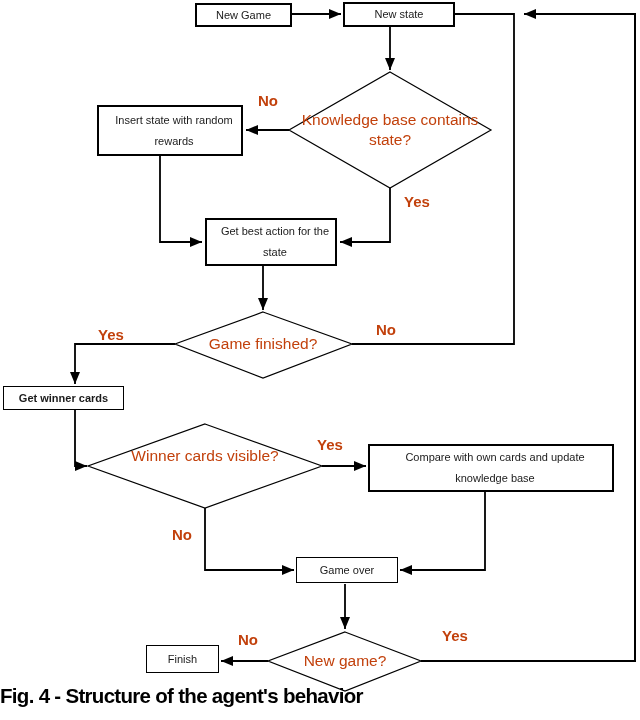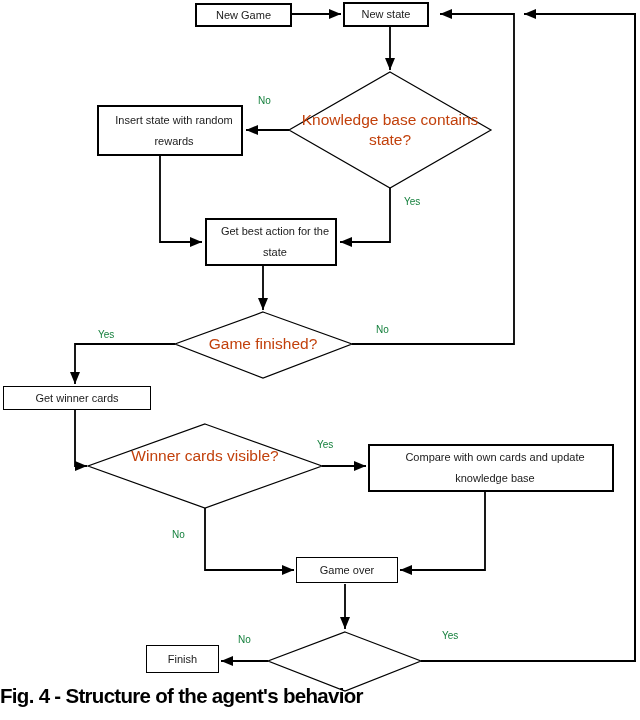--- a/index.html
+++ b/index.html
@@ -31,22 +31,22 @@
   }
   .thin{border-width:1.5px;}
   .dlabel{
     position:absolute;
     font-size:15.5px;line-height:20px;
     display:flex;align-items:center;justify-content:center;
     text-align:center;color:#c2410c;
   }
   .elabel{
     position:absolute;
-    font-size:10px;line-height:18px;
-    color:#15803d;white-space:nowrap;
+    font-size:15px;line-height:18px;
+    color:#c2410c;white-space:nowrap;font-weight:bold;
   }
   #caption{
     position:absolute;left:0px;top:684px;width:540px;
     font-size:20.5px;font-weight:bold;letter-spacing:-0.7px;
     color:#000;white-space:nowrap;
   }
 </style>
 </head>
 <body>
 
@@ -76,40 +76,41 @@
     <path d="M75,410 L75,466 L87,466" fill="none" stroke="#000" stroke-width="1.8" marker-end="url(#arr)"></path>
     <path d="M322,466 L366,466" fill="none" stroke="#000" stroke-width="2" marker-end="url(#arr)"></path>
     <path d="M485,491 L485,570 L400,570" fill="none" stroke="#000" stroke-width="1.8" marker-end="url(#arr)"></path>
     <path d="M205,508 L205,570 L294,570" fill="none" stroke="#000" stroke-width="1.8" marker-end="url(#arr)"></path>
     <path d="M345,584 L345,629" fill="none" stroke="#000" stroke-width="1.8" marker-end="url(#arr)"></path>
     <path d="M268,661 L221,661" fill="none" stroke="#000" stroke-width="1.8" marker-end="url(#arr)"></path>
   </svg>
 
   <div class="node" style="left:195px;top:3px;width:97px;height:24px;">New Game</div>
 
-  <div class="node" style="left:343px;top:2px;width:86px;height:25px;">New state</div>
+  <div class="node" style="left:343px;top:2px;width:112px;height:25px;">New state</div>
 
   <div class="node multiline" style="left:97px;top:105px;width:146px;height:51px;">Insert state with random rewards</div>
 
   <div class="node multiline" style="left:205px;top:218px;width:132px;height:48px;">Get best action for the state</div>
 
-  <div class="node thin" style="left:3px;top:386px;width:148px;height:24px;">Get winner cards</div>
+  <div class="node thin" style="left:3px;top:386px;width:121px;height:24px;font-weight:bold;">Get winner cards</div>
 
   <div class="node multiline" style="left:368px;top:444px;width:246px;height:48px;">Compare with own cards and update knowledge base</div>
 
   <div class="node thin" style="left:296px;top:557px;width:102px;height:26px;">Game over</div>
 
   <div class="node thin" style="left:146px;top:645px;width:73px;height:28px;">Finish</div>
 
   <div class="dlabel" style="left:300px;top:107px;width:180px;height:46px;">Knowledge base contains state?</div>
 
   <div class="dlabel" style="left:185px;top:333px;width:156px;height:22px;">Game finished?</div>
 
   <div class="dlabel" style="left:105px;top:445px;width:200px;height:22px;">Winner cards visible?</div>
 
+  <div class="dlabel" style="left:280px;top:650px;width:130px;height:22px;">New game?</div>
 
   <div class="elabel" style="left:258px;top:92px;">No</div>
   <div class="elabel" style="left:404px;top:193px;">Yes</div>
   <div class="elabel" style="left:98px;top:326px;">Yes</div>
   <div class="elabel" style="left:376px;top:321px;">No</div>
   <div class="elabel" style="left:317px;top:436px;">Yes</div>
   <div class="elabel" style="left:172px;top:526px;">No</div>
   <div class="elabel" style="left:238px;top:631px;">No</div>
   <div class="elabel" style="left:442px;top:627px;">Yes</div>
 

